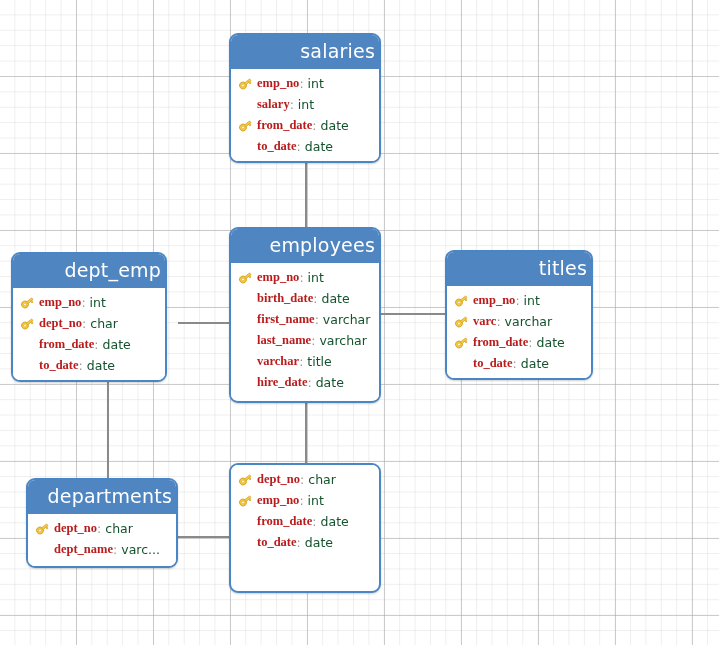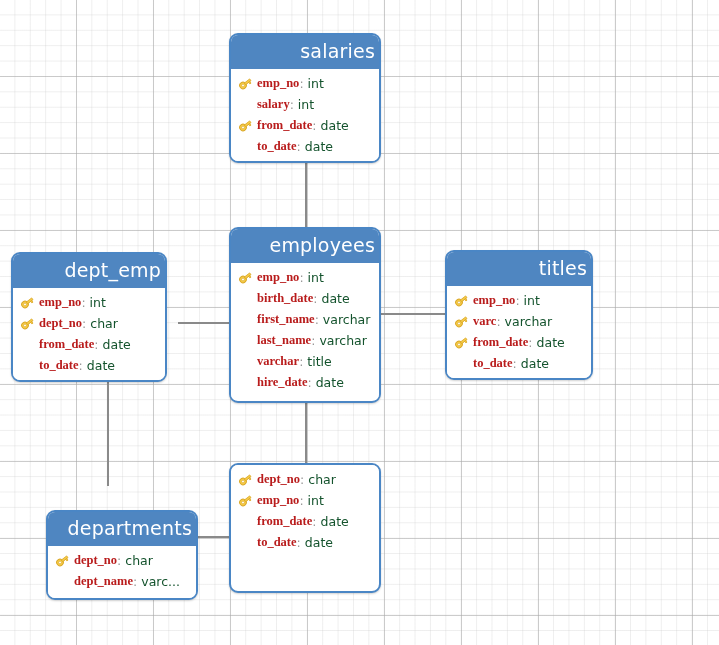--- a/index.html
+++ b/index.html
@@ -341,21 +341,21 @@
           <span class="field-type">date</span>
         </div>
         <div class="field-row">
           <span class="key-slot"></span>
           <span class="field-name">to_date</span>
           <span class="field-sep">:</span>
           <span class="field-type">date</span>
         </div>
       </div>
     </div>
-    <div class="entity" style="left: 26px; top: 510px; width: 152px; height: 90px; margin-left: 20px;">
+    <div class="entity" style="left: 26px; top: 478px; width: 152px; height: 90px;">
       <div class="entity-header">departments</div>
       <div class="entity-body">
         <div class="field-row">
           <span class="key-slot">
             <svg width="15" height="15" viewBox="0 0 16 16" aria-hidden="true">
               <g transform="rotate(-38 8 8)">
                 <circle cx="4.6" cy="8" r="3.5" fill="#f5cb4a" stroke="#d9a520" stroke-width="1"></circle>
                 <circle cx="4.6" cy="8" r="1.35" fill="#ffffff" stroke="#d9a520" stroke-width="0.6"></circle>
                 <rect x="7.4" y="6.9" width="7.1" height="2.3" fill="#f5cb4a" stroke="#d9a520" stroke-width="0.8"></rect>
                 <rect x="11.4" y="9.0" width="1.5" height="2.3" fill="#f5cb4a" stroke="#d9a520" stroke-width="0.7"></rect>

